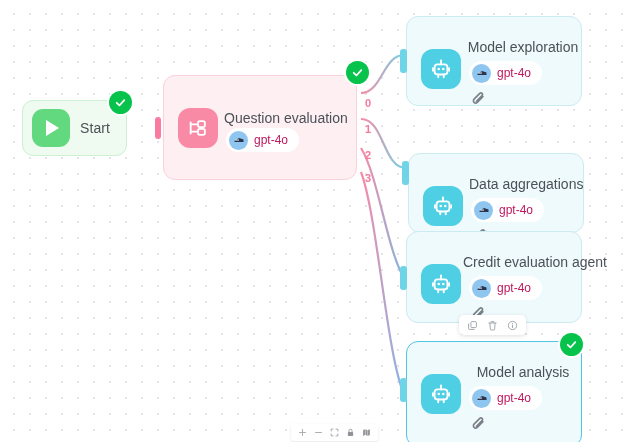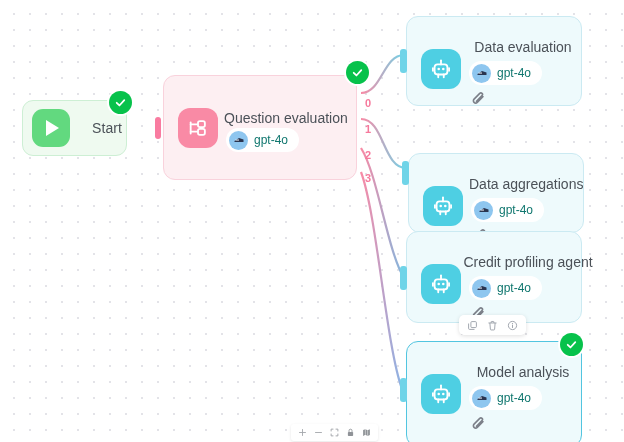--- a/index.html
+++ b/index.html
@@ -28,21 +28,21 @@
   .start-icon{
     width:38px;height:38px;border-radius:11px;background:#62d97f;
     display:flex;align-items:center;justify-content:center;flex:0 0 auto;
   }
   .play-tri{
     width:0;height:0;border-left:13px solid #ffffff;
     border-top:8px solid transparent;border-bottom:8px solid transparent;
     margin-left:3px;
   }
   .start-label{
-    margin-left:22px;font-size:14px;color:#4b5158;letter-spacing:.1px;
+    margin-left:10px;font-size:14px;color:#4b5158;letter-spacing:.1px;
   }
 
   
   .qe-node{
     left:163px;top:75px;width:194px;height:105px;
     background:#fdeff2;border:1px solid #f9d2dc;border-radius:12px;
   }
   .qe-icon{
     position:absolute;left:14px;top:32px;width:40px;height:40px;
     border-radius:12px;background:#f98aa5;
@@ -76,21 +76,21 @@
     position:absolute;left:62px;top:44px;height:24px;
     background:#ffffff;border-radius:13px;display:flex;align-items:center;
     padding:0 11px 0 3px;
   }
   .clip{position:absolute;left:64px;top:75px;}
 
   .model-dot{
     width:19px;height:19px;border-radius:50%;background:#8ec6ef;
     display:flex;align-items:center;justify-content:center;flex:0 0 auto;
   }
-  .model-txt{font-size:12px;color:#0f766e;margin-left:6px;white-space:nowrap;}
+  .model-txt{font-size:12px;color:#be185d;margin-left:6px;white-space:nowrap;}
 
   
   .check{
     position:absolute;width:23px;height:23px;border-radius:50%;
     background:#07c24b;display:flex;align-items:center;justify-content:center;
     box-shadow:0 0 0 2px #ffffff;
   }
 
   
   .port{position:absolute;border-radius:3px;}
@@ -211,21 +211,21 @@
         <circle cx="9.5" cy="12" r="1.4" fill="#ffffff"></circle>
         <circle cx="14.5" cy="12" r="1.4" fill="#ffffff"></circle>
         <path d="M12 3.5 V7" stroke="#ffffff" stroke-width="2" stroke-linecap="round"></path>
         <circle cx="12" cy="2.8" r="1.1" fill="#ffffff"></circle>
         <path d="M9 21 V18" stroke="#ffffff" stroke-width="2" stroke-linecap="round"></path>
         <path d="M15 21 V18" stroke="#ffffff" stroke-width="2" stroke-linecap="round"></path>
         <path d="M3.2 11 V14" stroke="#ffffff" stroke-width="2" stroke-linecap="round"></path>
         <path d="M20.8 11 V14" stroke="#ffffff" stroke-width="2" stroke-linecap="round"></path>
       </svg>
     </div>
-    <div class="agent-title">Data evaluation</div>
+    <div class="agent-title">Model exploration</div>
     <div class="agent-badge">
       <div class="model-dot">
         <svg width="12" height="12" viewBox="0 0 24 24" aria-hidden="true">
           <path d="M3 14 L12 8 L21 11 L21 16 L3 16 Z" fill="#2a3550"></path>
           <rect x="5" y="11" width="7" height="2.2" fill="#ffffff" opacity=".85"></rect>
         </svg>
       </div>
       <span class="model-txt">gpt-4o</span>
     </div>
     <div class="clip">
@@ -275,21 +275,21 @@
         <circle cx="9.5" cy="12" r="1.4" fill="#ffffff"></circle>
         <circle cx="14.5" cy="12" r="1.4" fill="#ffffff"></circle>
         <path d="M12 3.5 V7" stroke="#ffffff" stroke-width="2" stroke-linecap="round"></path>
         <circle cx="12" cy="2.8" r="1.1" fill="#ffffff"></circle>
         <path d="M9 21 V18" stroke="#ffffff" stroke-width="2" stroke-linecap="round"></path>
         <path d="M15 21 V18" stroke="#ffffff" stroke-width="2" stroke-linecap="round"></path>
         <path d="M3.2 11 V14" stroke="#ffffff" stroke-width="2" stroke-linecap="round"></path>
         <path d="M20.8 11 V14" stroke="#ffffff" stroke-width="2" stroke-linecap="round"></path>
       </svg>
     </div>
-    <div class="agent-title" style="left:56px;width:130px;">Credit profiling agent</div>
+    <div class="agent-title" style="left:56px;width:130px;">Credit evaluation agent</div>
     <div class="agent-badge">
       <div class="model-dot">
         <svg width="12" height="12" viewBox="0 0 24 24" aria-hidden="true">
           <path d="M3 14 L12 8 L21 11 L21 16 L3 16 Z" fill="#2a3550"></path>
           <rect x="5" y="11" width="7" height="2.2" fill="#ffffff" opacity=".85"></rect>
         </svg>
       </div>
       <span class="model-txt">gpt-4o</span>
     </div>
     <div class="clip">

